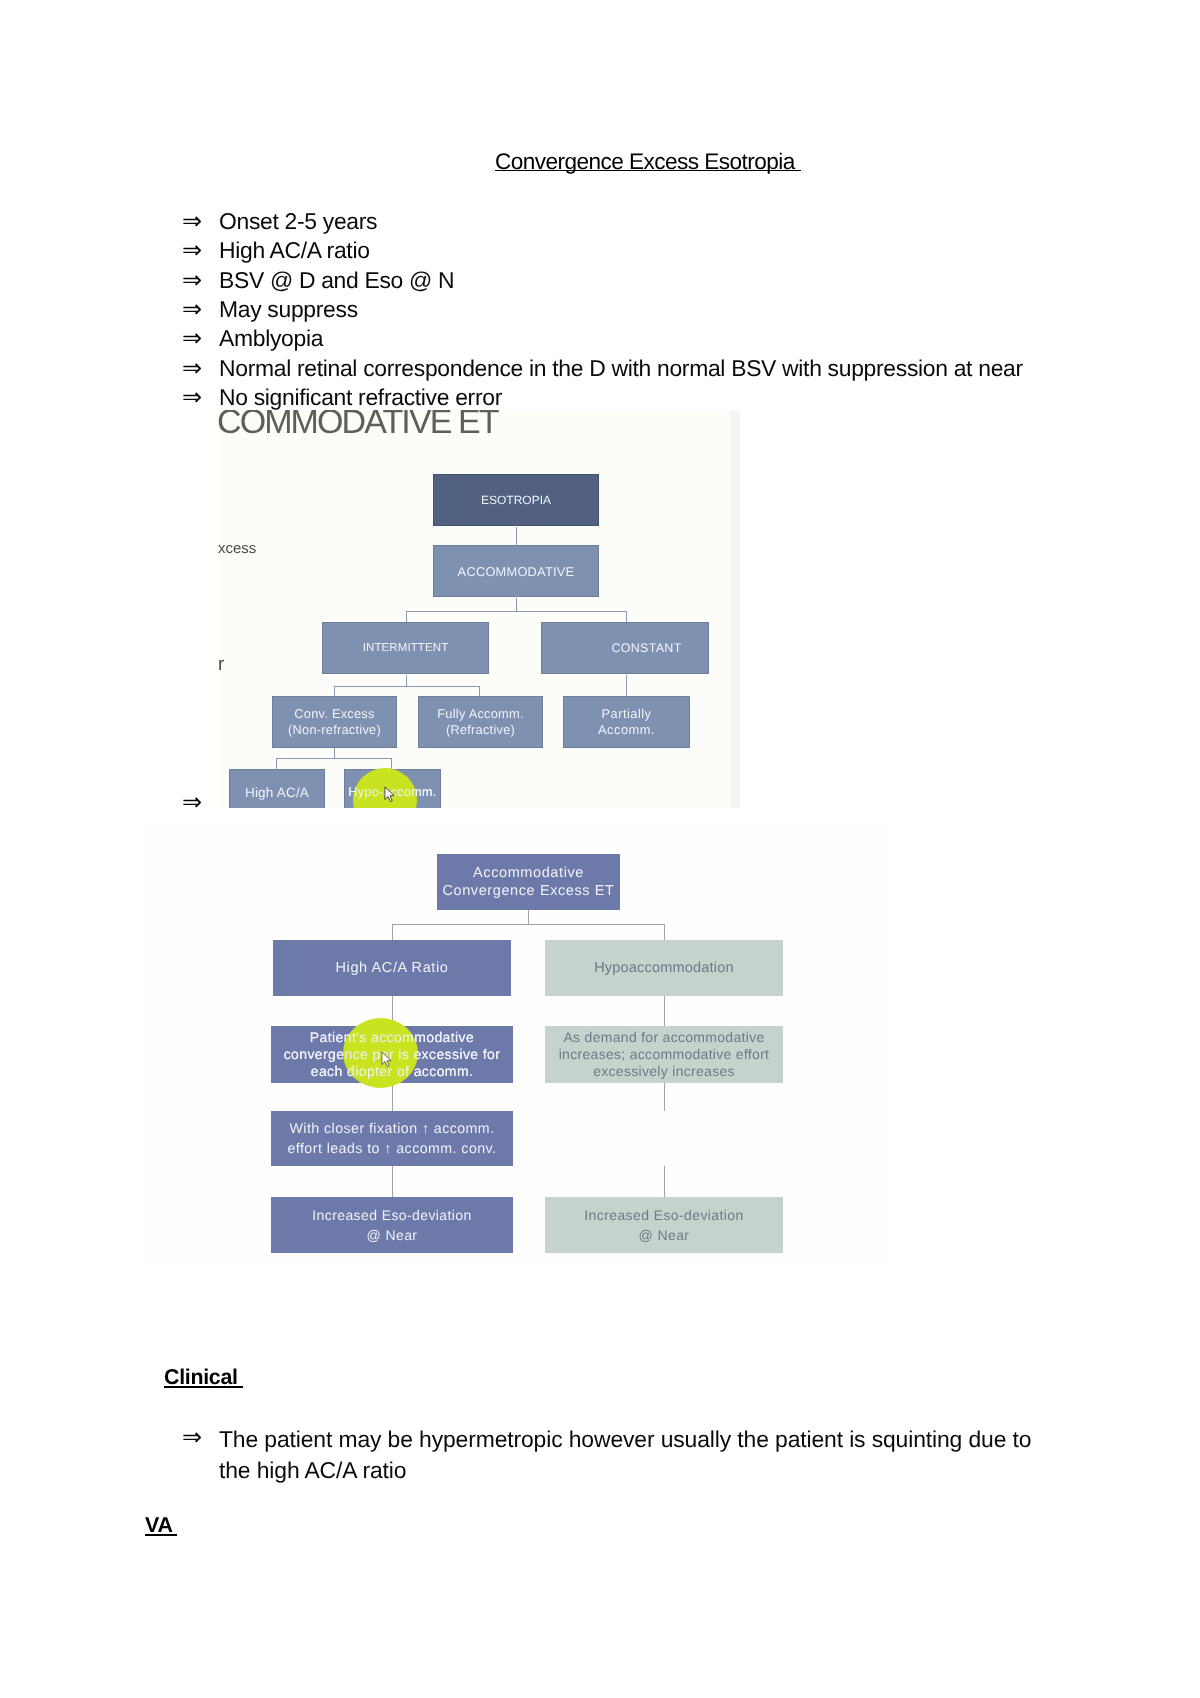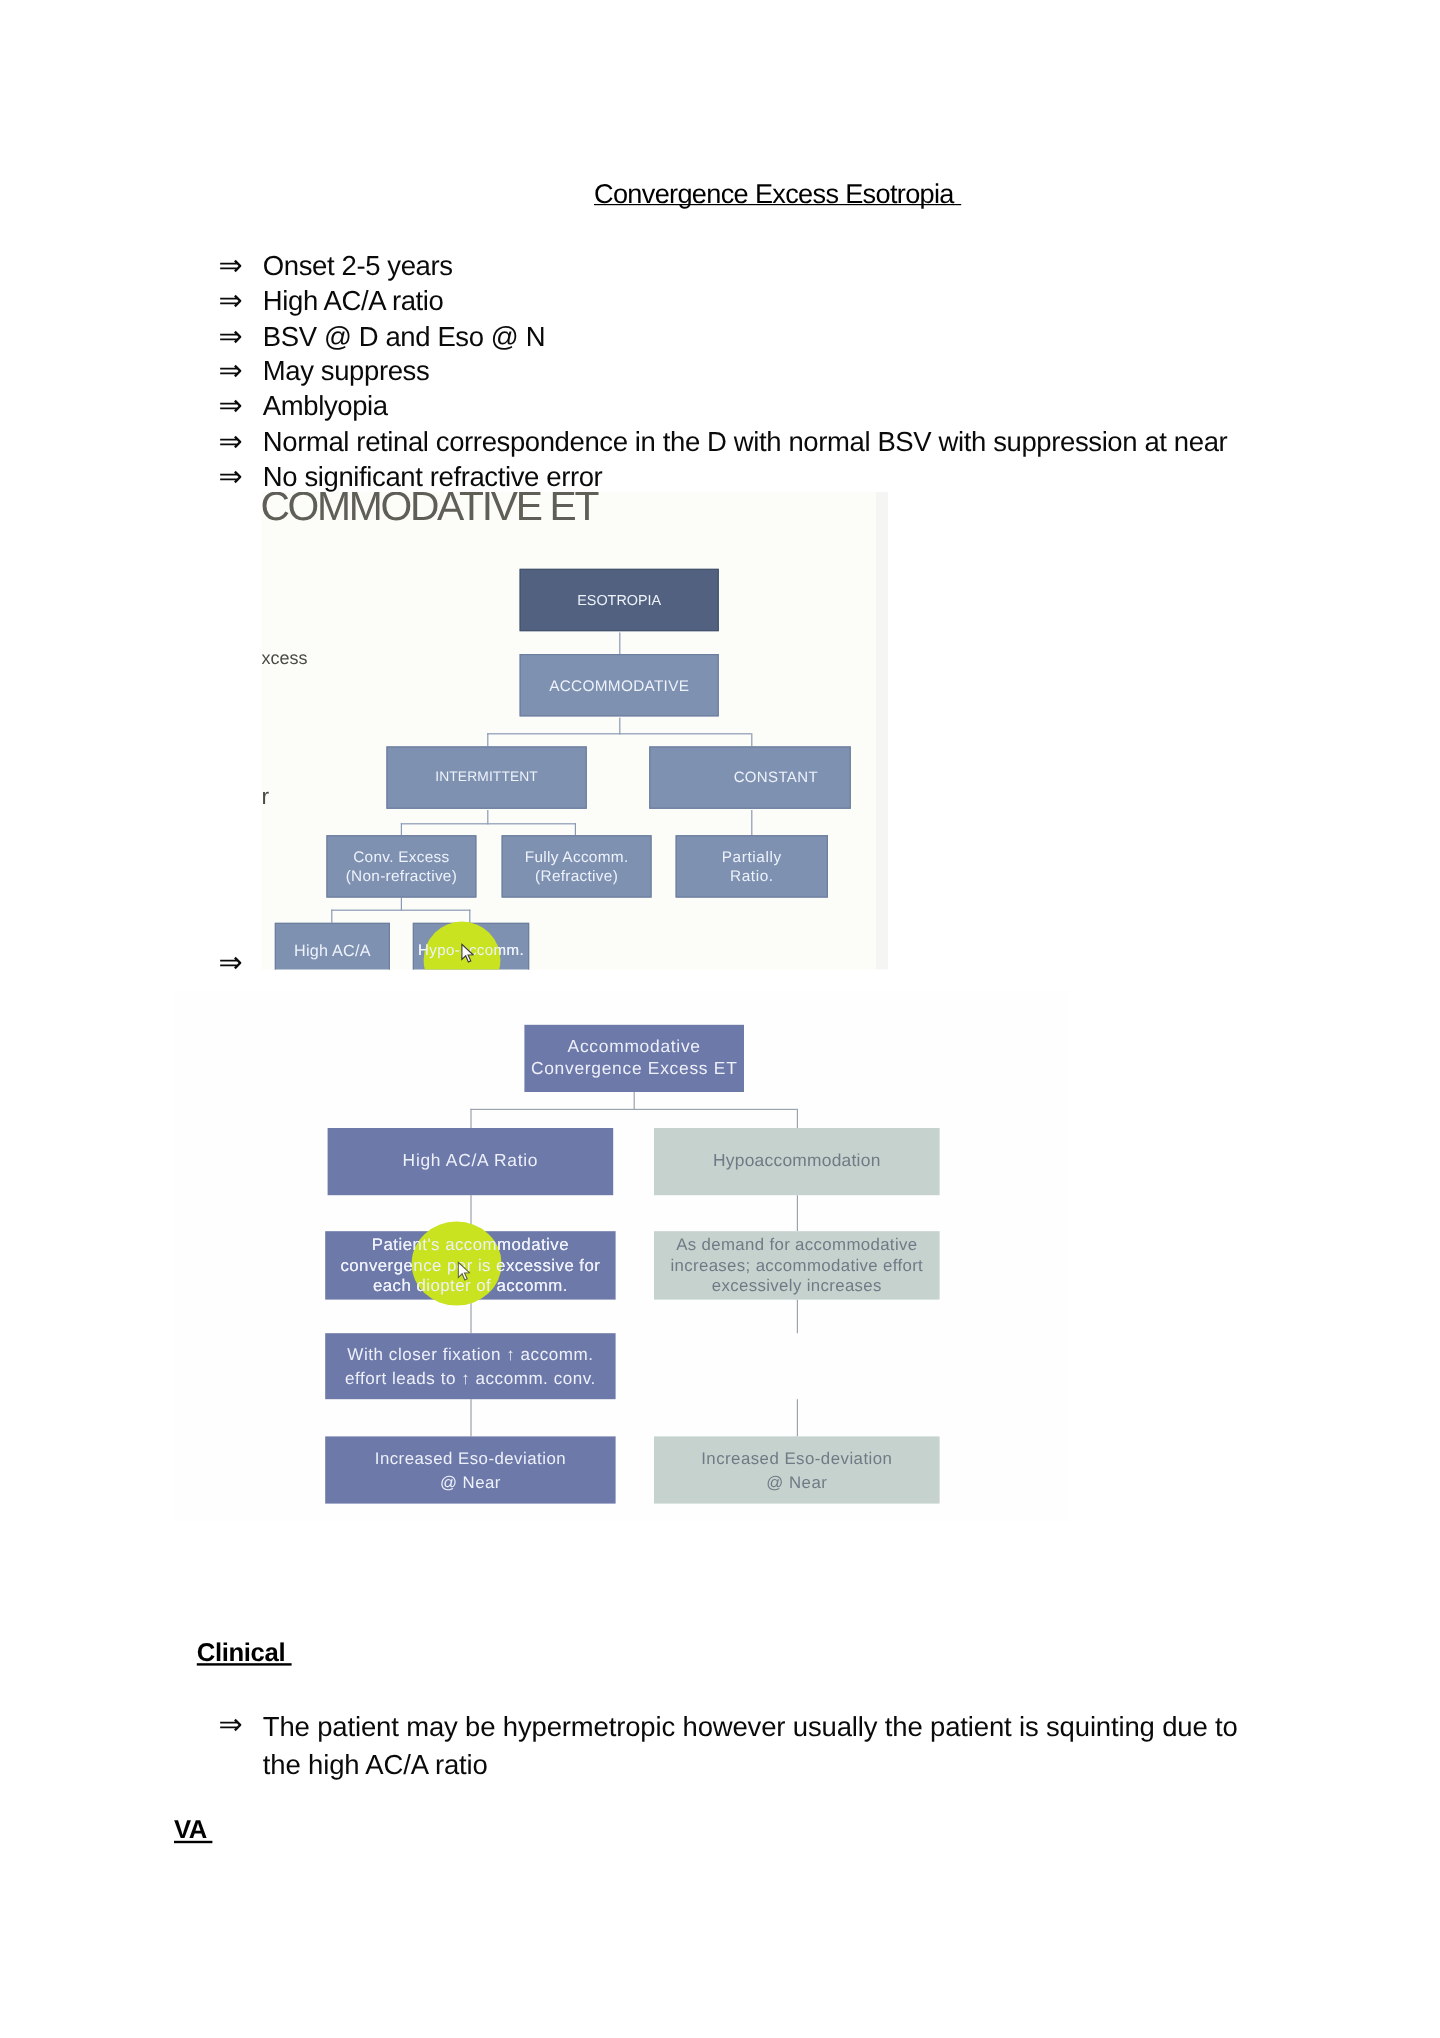--- a/index.html
+++ b/index.html
@@ -88,21 +88,21 @@
   <div class="f1box" style="left:323px;top:212px;width:168px;height:52px;background:#7f91b1;border:1px solid #6d7e9f;font-size:12.5px;line-height:17px;letter-spacing:0.30px;z-index:1;">
         <div style="width:100%;position:relative;white-space:nowrap;padding-left:43px;"><span>CONSTANT</span></div>
       </div>
   <div class="f1box" style="left:54px;top:286px;width:125px;height:52px;background:#7f91b1;border:1px solid #6d7e9f;font-size:12.8px;line-height:16px;letter-spacing:0.25px;z-index:1;">
         <div style="width:100%;position:relative;white-space:nowrap;"><span>Conv. Excess</span><br><span>(Non-refractive)</span></div>
       </div>
   <div class="f1box" style="left:200px;top:286px;width:125px;height:52px;background:#7f91b1;border:1px solid #6d7e9f;font-size:12.8px;line-height:16px;letter-spacing:0.25px;z-index:1;">
         <div style="width:100%;position:relative;white-space:nowrap;"><span>Fully Accomm.</span><br><span>(Refractive)</span></div>
       </div>
   <div class="f1box" style="left:345px;top:286px;width:127px;height:52px;background:#7f91b1;border:1px solid #6d7e9f;font-size:12.8px;line-height:16px;letter-spacing:0.50px;z-index:1;">
-        <div style="width:100%;position:relative;white-space:nowrap;"><span>Partially</span><br><span>Ratio.</span></div>
+        <div style="width:100%;position:relative;white-space:nowrap;"><span>Partially</span><br><span>Accomm.</span></div>
       </div>
   <div class="f1box" style="left:11px;top:359px;width:96px;height:46px;background:#7f91b1;border:1px solid #6d7e9f;font-size:13.5px;line-height:17px;letter-spacing:0.20px;z-index:1;">
         <div style="width:100%;position:relative;white-space:nowrap;"><span>High AC/A</span></div>
       </div>
   <div class="f1box" style="left:126px;top:359px;width:97px;height:46px;background:#7f91b1;border:1px solid #6d7e9f;font-size:12.6px;line-height:17px;letter-spacing:0.30px;z-index:1;">
         <div style="width:100%;position:relative;white-space:nowrap;"><span>Hypo-accomm.</span></div>
       </div>
   <div class="blob" style="left:135.0px;top:358.0px;width:64px;height:64px;background:radial-gradient(circle, #c9e320 0%, #c9e320 84%, rgba(201,227,32,0) 100%);z-index:3;"></div>
   <div class="f1box" style="left:126px;top:359px;width:97px;height:46px;background:transparent;border:1px solid transparent;font-size:12.6px;line-height:17px;letter-spacing:0.30px;z-index:4;">
         <div style="width:100%;position:relative;white-space:nowrap;"><span>Hypo-accomm.</span></div>

